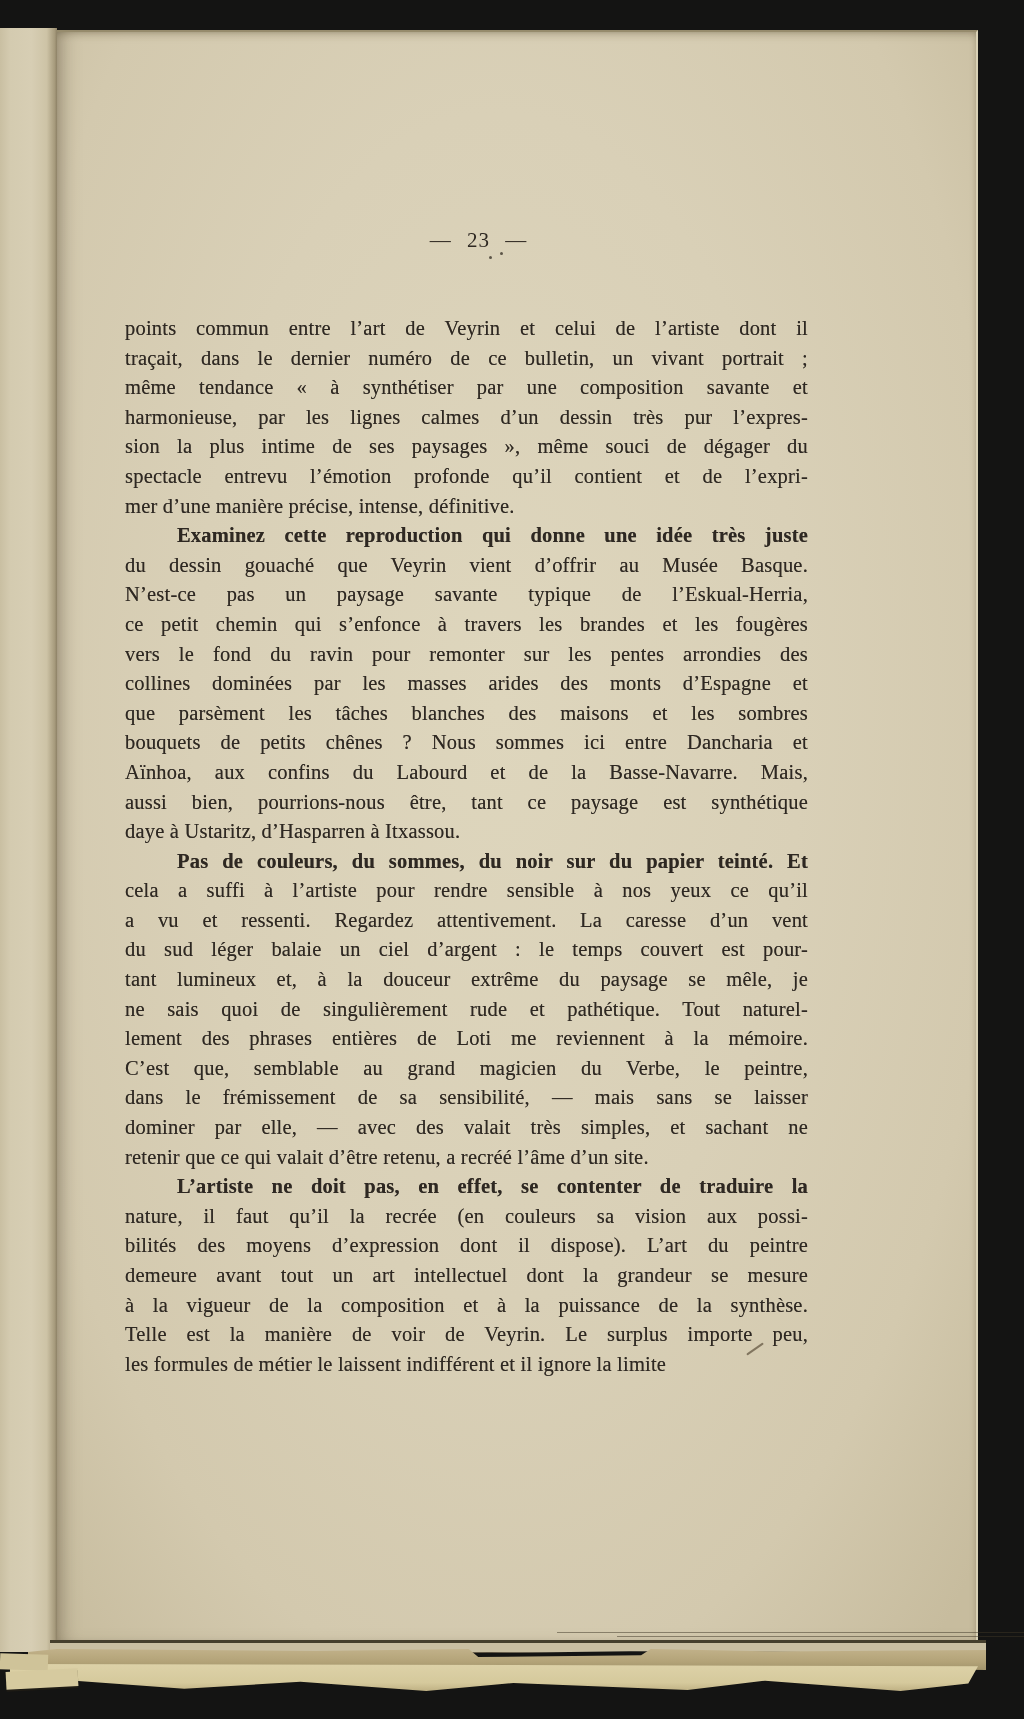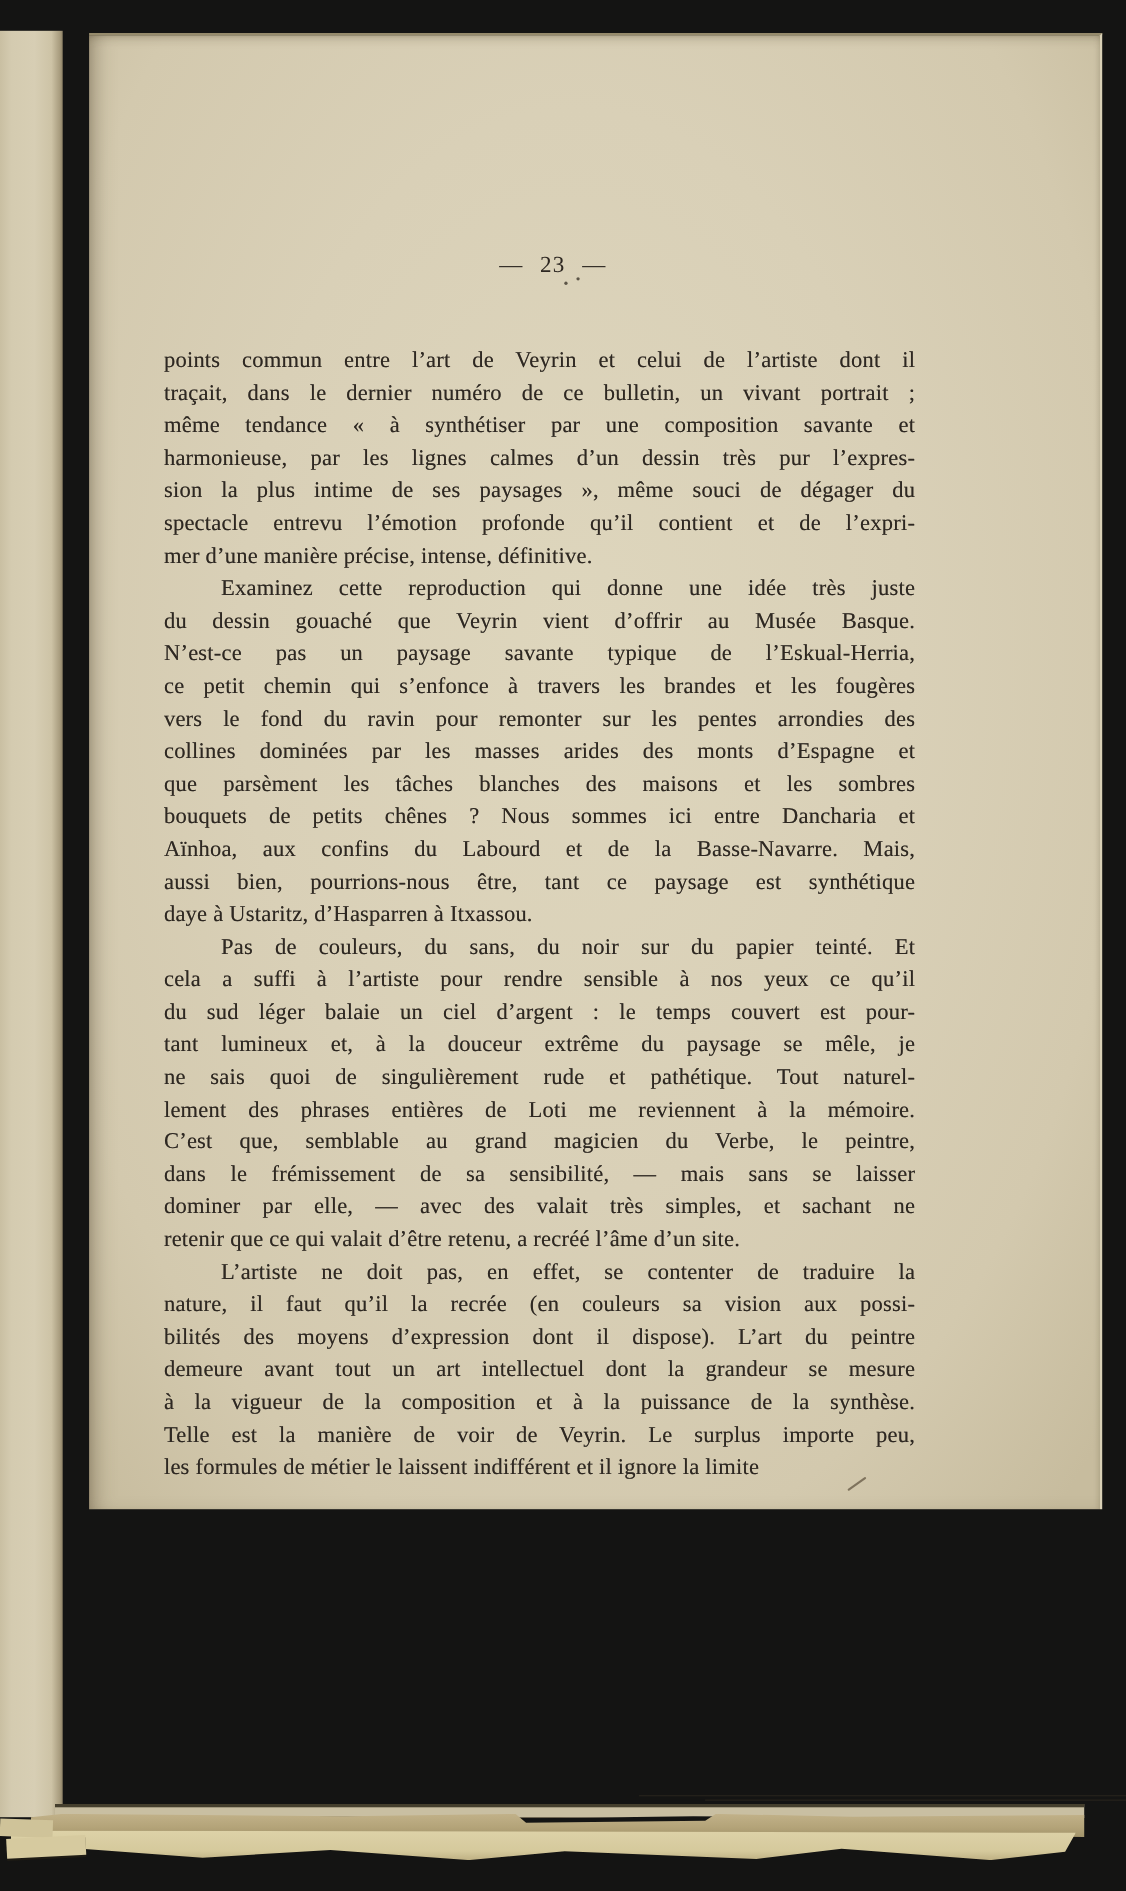--- a/index.html
+++ b/index.html
@@ -18,28 +18,27 @@
   }
   .scan-root{position:absolute;inset:0;background:var(--bg);}
 
   
   .facing-edge{
     position:absolute;left:0;top:28px;width:57px;height:1624px;
     background:linear-gradient(90deg,#c9bfa2 0%,#d4cbb0 18%,#d7ceb4 55%,#cdc3a6 82%,#a69a7c 96%,#8d8166 100%);
   }
   
   .page{
-    position:absolute;left:57px;top:30px;width:921px;height:1342px;
+    position:absolute;left:57px;top:30px;width:921px;height:1610px;
     background:radial-gradient(ellipse at 48% 42%,#ded6bd 0%,#d9d0b7 45%,#d3c9ae 75%,#c7bc9e 96%);
     border-top:2px solid #968b6c;
     border-right:2px solid #d9d1b6;
     box-shadow:inset 14px 0 20px -12px rgba(80,68,45,.55),
                inset 0 6px 10px -6px rgba(90,78,52,.45),
                inset -4px 0 6px -4px rgba(120,108,80,.35);
-    margin-left:24px;
   }
   .page-number{
     position:absolute;left:80px;top:196px;width:683px;
     text-align:center;
     font-size:21px;color:var(--ink);
     letter-spacing:1px;word-spacing:9px;
   }
   .text-block{
     position:absolute;left:68px;top:282px;width:683px;
     color:var(--ink);
@@ -47,21 +46,21 @@
     letter-spacing:.2px;
     text-shadow:0 0 .5px rgba(46,40,34,.55);
   }
   .para .line{
     text-align:justify;
     text-align-last:justify;
     height:29.6px;
     white-space:normal;
   }
   .para .line.last{text-align-last:left;}
-  .para.indent .line:first-child{text-indent:52px;}
+  .para.indent .line:first-child{text-indent:52px;font-weight:bold;}
 
   
   .crease-1,.crease-2{position:absolute;background:rgba(62,54,38,.5);height:1px;}
   .crease-1{left:500px;top:1600px;width:470px;}
   .crease-2{left:560px;top:1604px;width:412px;}
 
   
   .ink-speck{position:absolute;width:3px;height:3px;border-radius:50%;background:rgba(50,43,34,.75);}
   .speck-a{left:432px;top:224px;}
   .speck-b{left:443px;top:220px;}
@@ -129,22 +128,23 @@
           <div class="line">ce petit chemin qui s’enfonce à travers les brandes et les fougères</div>
           <div class="line">vers le fond du ravin pour remonter sur les pentes arrondies des</div>
           <div class="line">collines dominées par les masses arides des monts d’Espagne et</div>
           <div class="line">que parsèment les tâches blanches des maisons et les sombres</div>
           <div class="line">bouquets de petits chênes&nbsp;? Nous sommes ici entre Dancharia et</div>
           <div class="line">Aïnhoa, aux confins du Labourd et de la Basse-Navarre. Mais,</div>
           <div class="line">aussi bien, pourrions-nous être, tant ce paysage est synthétique</div>
           <div class="line last">daye à Ustaritz, d’Hasparren à Itxassou.</div>
         </div>
         <div class="para indent">
-          <div class="line">Pas de couleurs, du sans, du noir sur du papier teinté. Et</div>
+          <div class="line">Pas de couleurs, du sommes, du noir sur du papier teinté. Et</div>
           <div class="line">cela a suffi à l’artiste pour rendre sensible à nos yeux ce qu’il</div>
+          <div class="line">a vu et ressenti. Regardez attentivement. La caresse d’un vent</div>
           <div class="line">du sud léger balaie un ciel d’argent&nbsp;: le temps couvert est pour-</div>
           <div class="line">tant lumineux et, à la douceur extrême du paysage se mêle, je</div>
           <div class="line">ne sais quoi de singulièrement rude et pathétique. Tout naturel-</div>
           <div class="line">lement des phrases entières de Loti me reviennent à la mémoire.</div>
           <div class="line">C’est que, semblable au grand magicien du Verbe, le peintre,</div>
           <div class="line">dans le frémissement de sa sensibilité, — mais sans se laisser</div>
           <div class="line">dominer par elle, — avec des valait très simples, et sachant ne</div>
           <div class="line last">retenir que ce qui valait d’être retenu, a recréé l’âme d’un site.</div>
         </div>
         <div class="para indent">

